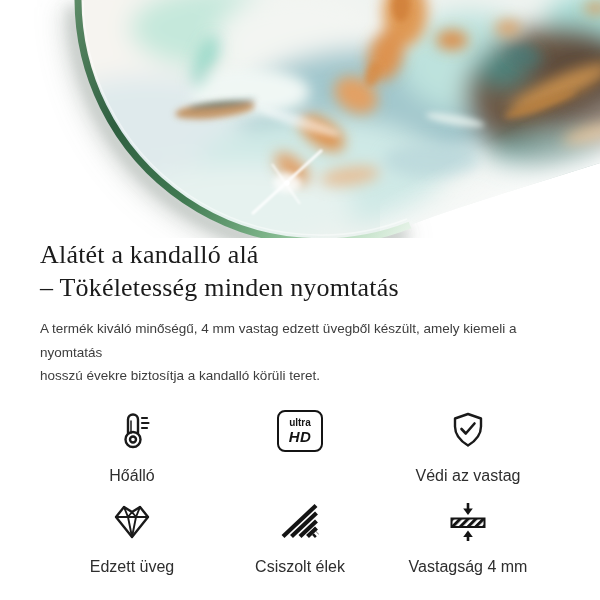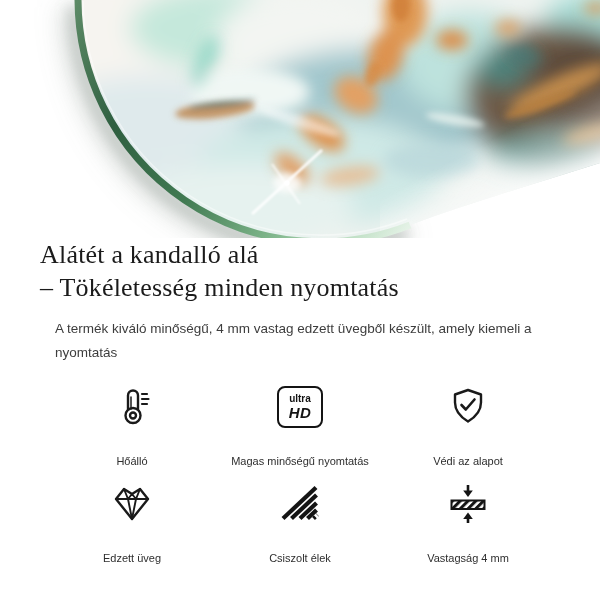--- a/index.html
+++ b/index.html
@@ -2,26 +2,26 @@
 <html><head>
 <meta charset="utf-8">
 <style>
   html,body{margin:0;padding:0;background:#ffffff;}
   .page{width:600px;height:600px;background:#ffffff;overflow:hidden;font-family:"Liberation Sans",sans-serif;position:relative;}
   .hero{width:600px;height:238px;overflow:hidden;position:relative;}
   .hero svg{display:block;}
   .content{padding:0 40px;}
   h1{font-family:"Liberation Serif",serif;font-weight:400;font-size:26px;line-height:33px;color:#1b1b1b;margin:0;letter-spacing:.2px;}
   h1 .line{display:block;}
-  .desc{margin:13px 15px 0;font-size:13.5px;line-height:23.5px;color:#3d3d3d;}
+  .desc{margin:13px 0 0;font-size:13.5px;line-height:23.5px;color:#3d3d3d;}
   .desc .dline{display:block;}
   .features{margin-top:20px;display:grid;grid-template-columns:1fr 1fr 1fr;row-gap:14px;padding:0 8px;}
   .feature{display:flex;flex-direction:column;align-items:center;}
   .icon-box{height:46px;display:flex;align-items:center;justify-content:center;}
-  .flabel{margin-top:25px;font-size:11px;color:#2e2e2e;text-align:center;white-space:nowrap;}
+  .flabel{margin-top:13px;font-size:16px;color:#2e2e2e;text-align:center;white-space:nowrap;}
   .uhd{width:42px;height:38px;border:2.6px solid #141414;border-radius:8px;display:flex;flex-direction:column;align-items:center;justify-content:center;color:#141414;line-height:1;background:#fff;}
   .uhd .t1{font-size:10px;font-weight:600;}
   .uhd .t2{font-size:15px;font-weight:700;letter-spacing:.3px;margin-top:1px;font-style:italic;}
   .icn{stroke:#1a1a1a;fill:none;stroke-width:2.4;stroke-linecap:round;stroke-linejoin:round;}
 </style>
 </head>
 <body>
 
 <div class="page">
 
@@ -123,20 +123,21 @@
   </div>
 
   <div class="content">
     <h1>
       <span class="line">Alátét a kandalló alá</span>
       <span class="line">– Tökéletesség minden nyomtatás</span>
     </h1>
 
     <p class="desc">
       <span class="dline">A termék kiváló minőségű, 4 mm vastag edzett üvegből készült, amely kiemeli a nyomtatás</span>
+      <span class="dline">hosszú évekre biztosítja a kandalló körüli teret.</span>
     </p>
 
     <div class="features">
 
       <div class="feature">
         <div class="icon-box">
           <svg width="44" height="44" viewBox="0 0 44 44">
             <g class="icn">
               <rect x="18" y="5.5" width="10" height="23" rx="5" fill="#fff"></rect>
               <circle cx="23" cy="30.5" r="7.5" fill="#fff"></circle>
@@ -151,33 +152,32 @@
         <div class="flabel">Hőálló</div>
       </div>
 
       <div class="feature">
         <div class="icon-box">
           <div class="uhd">
             <span class="t1">ultra</span>
             <span class="t2">HD</span>
           </div>
         </div>
-        <div class="flabel">Magas minőségű nyomtatás</div>
       </div>
 
       <div class="feature">
         <div class="icon-box">
           <svg width="44" height="44" viewBox="0 0 44 44">
             <g class="icn">
               <path d="M22 5 L35 9.5 V17.5 C35 26.5 29.5 32 22 36.5 C14.5 32 9 26.5 9 17.5 V9.5 Z"></path>
               <path d="M15.5 20 L19.8 24.5 L28.5 14.5" stroke-width="2.6"></path>
             </g>
           </svg>
         </div>
-        <div class="flabel">Védi az alapot</div>
+        <div class="flabel">Védi az vastag</div>
       </div>
 
       <div class="feature">
         <div class="icon-box">
           <svg width="44" height="44" viewBox="0 0 44 44">
             <g class="icn" stroke-width="2.1">
               <path d="M6 17 L14 7 L22 12 L30 7 L38 17 L22 37 Z"></path>
               <path d="M6 17 H38 M14 7 L18 17 L22 12 L26 17 L30 7 M18 17 L22 37 M26 17 L22 37" stroke-width="1.9"></path>
             </g>
           </svg>

